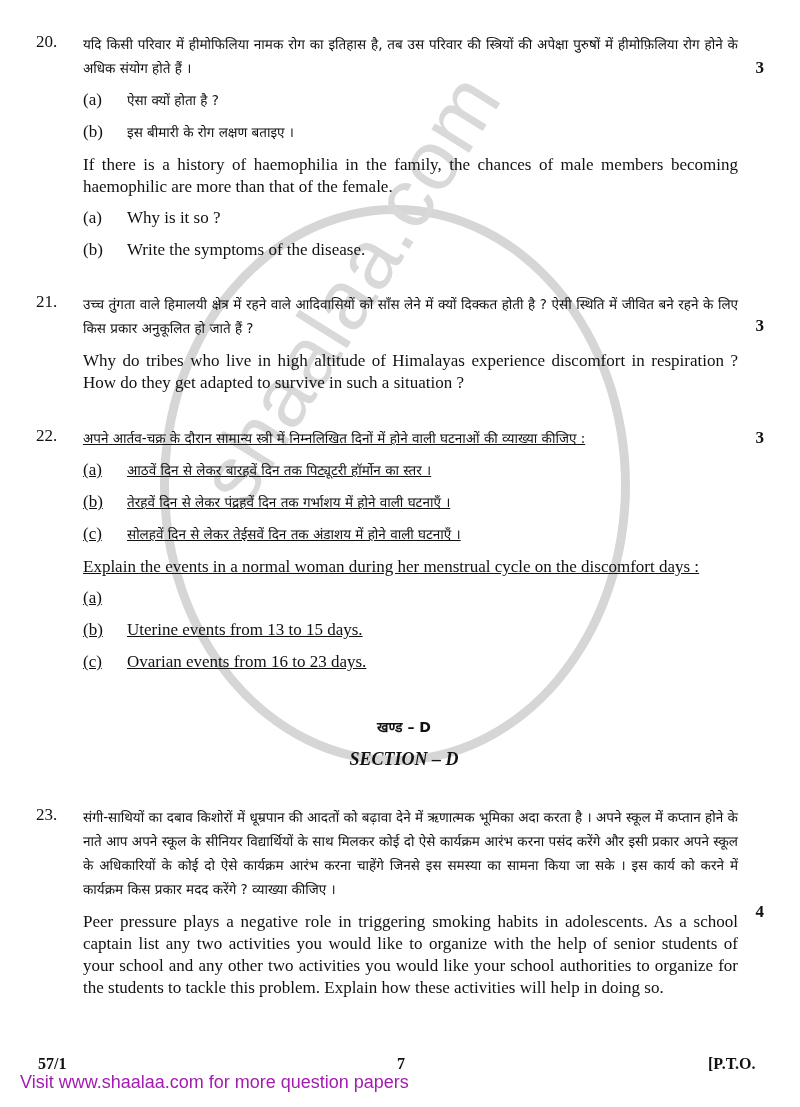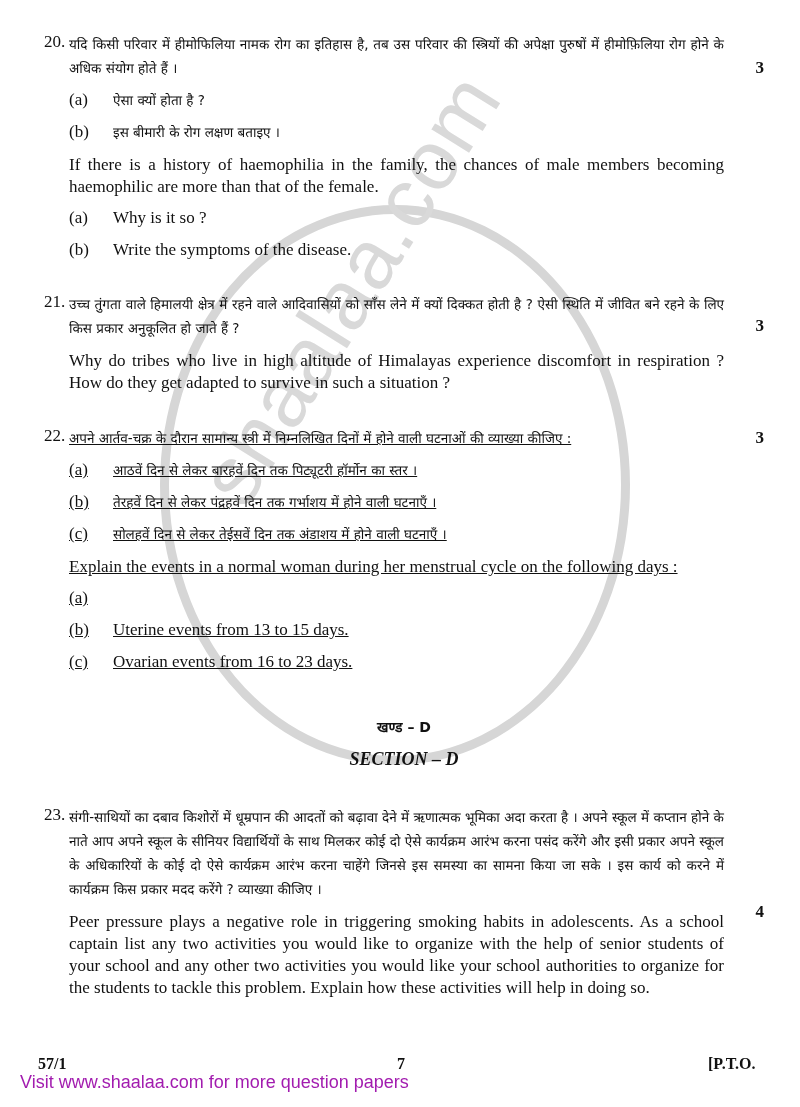--- a/index.html
+++ b/index.html
@@ -43,31 +43,31 @@
   }
   .page {
     position: absolute;
     left: 0;
     top: 0;
     width: 800px;
     z-index: 1;
   }
   .q {
     position: absolute;
-    left: 44px;
+    left: 36px;
     width: 740px;
   }
   .qnum {
     position: absolute;
     left: 0;
     top: 0;
     font-size: 17px;
   }
   .qbody {
-    margin-left: 25px;
+    margin-left: 47px;
     width: 655px;
     font-size: 16.5px;
     line-height: 24px;
   }
   .hi {
     font-family: "DejaVu Sans", "Liberation Sans", sans-serif;
     font-size: 13.5px;
     line-height: 24px;
     text-align: justify;
   }
@@ -177,21 +177,21 @@
         <span class="txt-hi">आठवें दिन से लेकर बारहवें दिन तक पिट्यूटरी हॉर्मोन का स्तर ।</span>
       </div>
       <div class="sub">
         <span class="lbl">(b)</span>
         <span class="txt-hi">तेरहवें दिन से लेकर पंद्रहवें दिन तक गर्भाशय में होने वाली घटनाएँ ।</span>
       </div>
       <div class="sub">
         <span class="lbl">(c)</span>
         <span class="txt-hi">सोलहवें दिन से लेकर तेईसवें दिन तक अंडाशय में होने वाली घटनाएँ ।</span>
       </div>
-      <div class="en">Explain the events in a normal woman during her menstrual cycle on the following days :</div>
+      <div class="en">Explain the events in a normal woman during her menstrual cycle on the discomfort days :</div>
       <div class="sub">
         <span class="lbl">(a)</span>
       </div>
       <div class="sub">
         <span class="lbl">(b)</span>
         <span class="txt-en">Uterine events from 13 to 15 days.</span>
       </div>
       <div class="sub">
         <span class="lbl">(c)</span>
         <span class="txt-en">Ovarian events from 16 to 23 days.</span>

